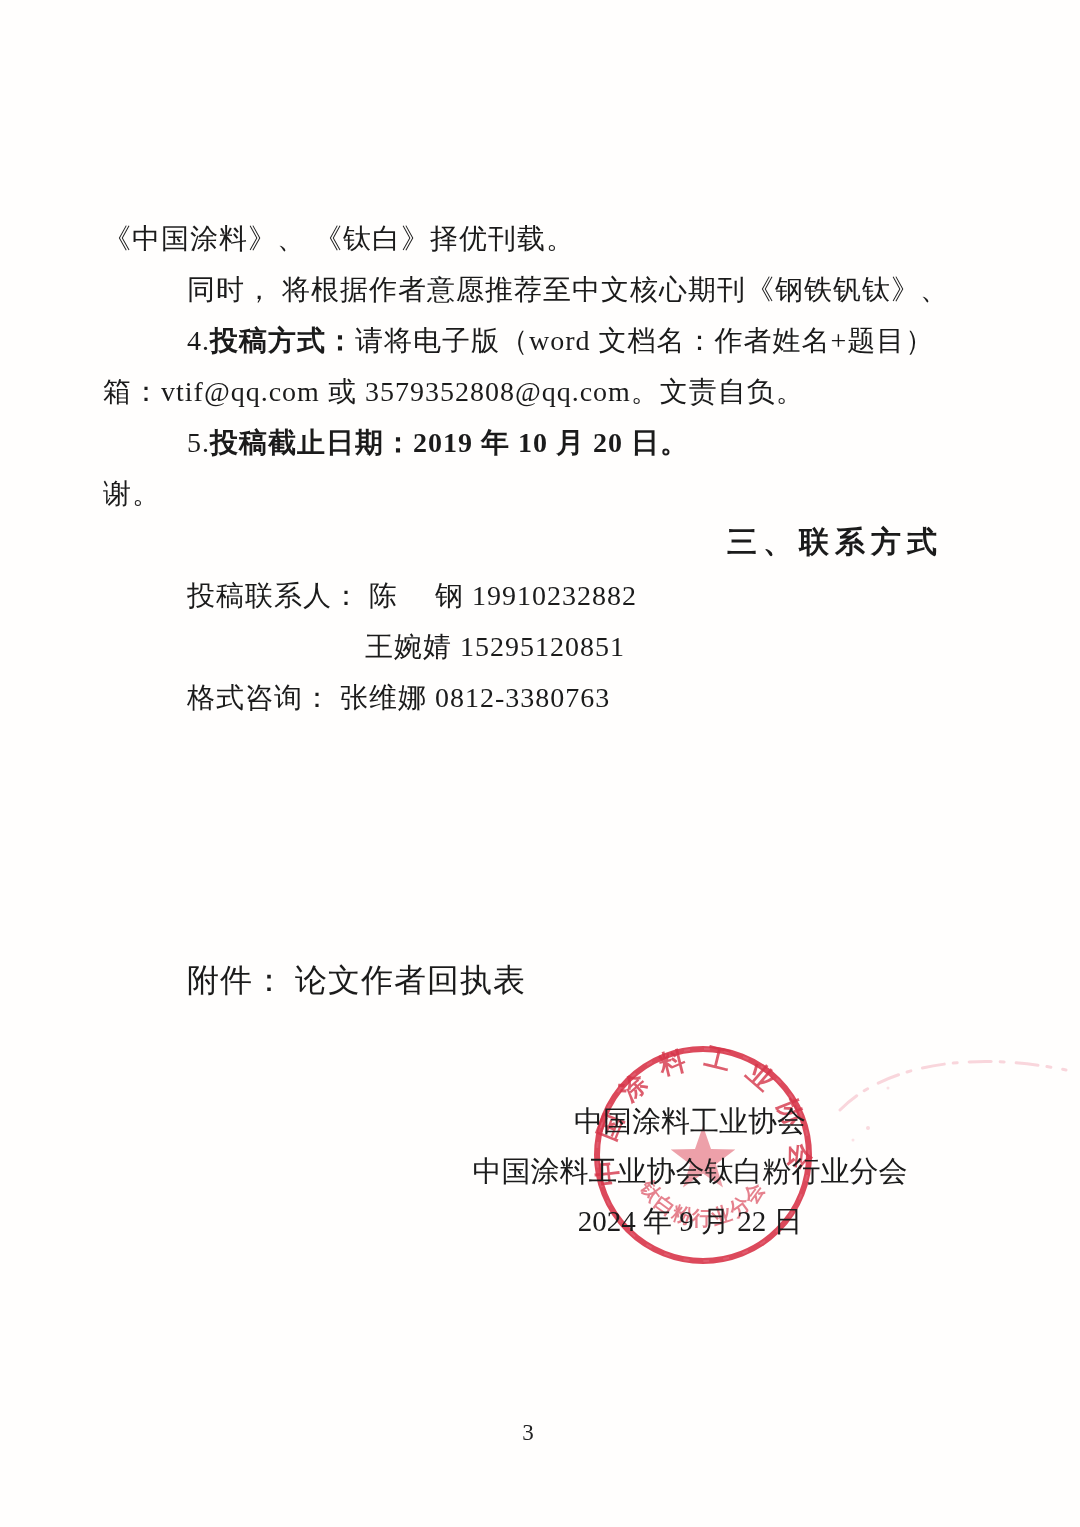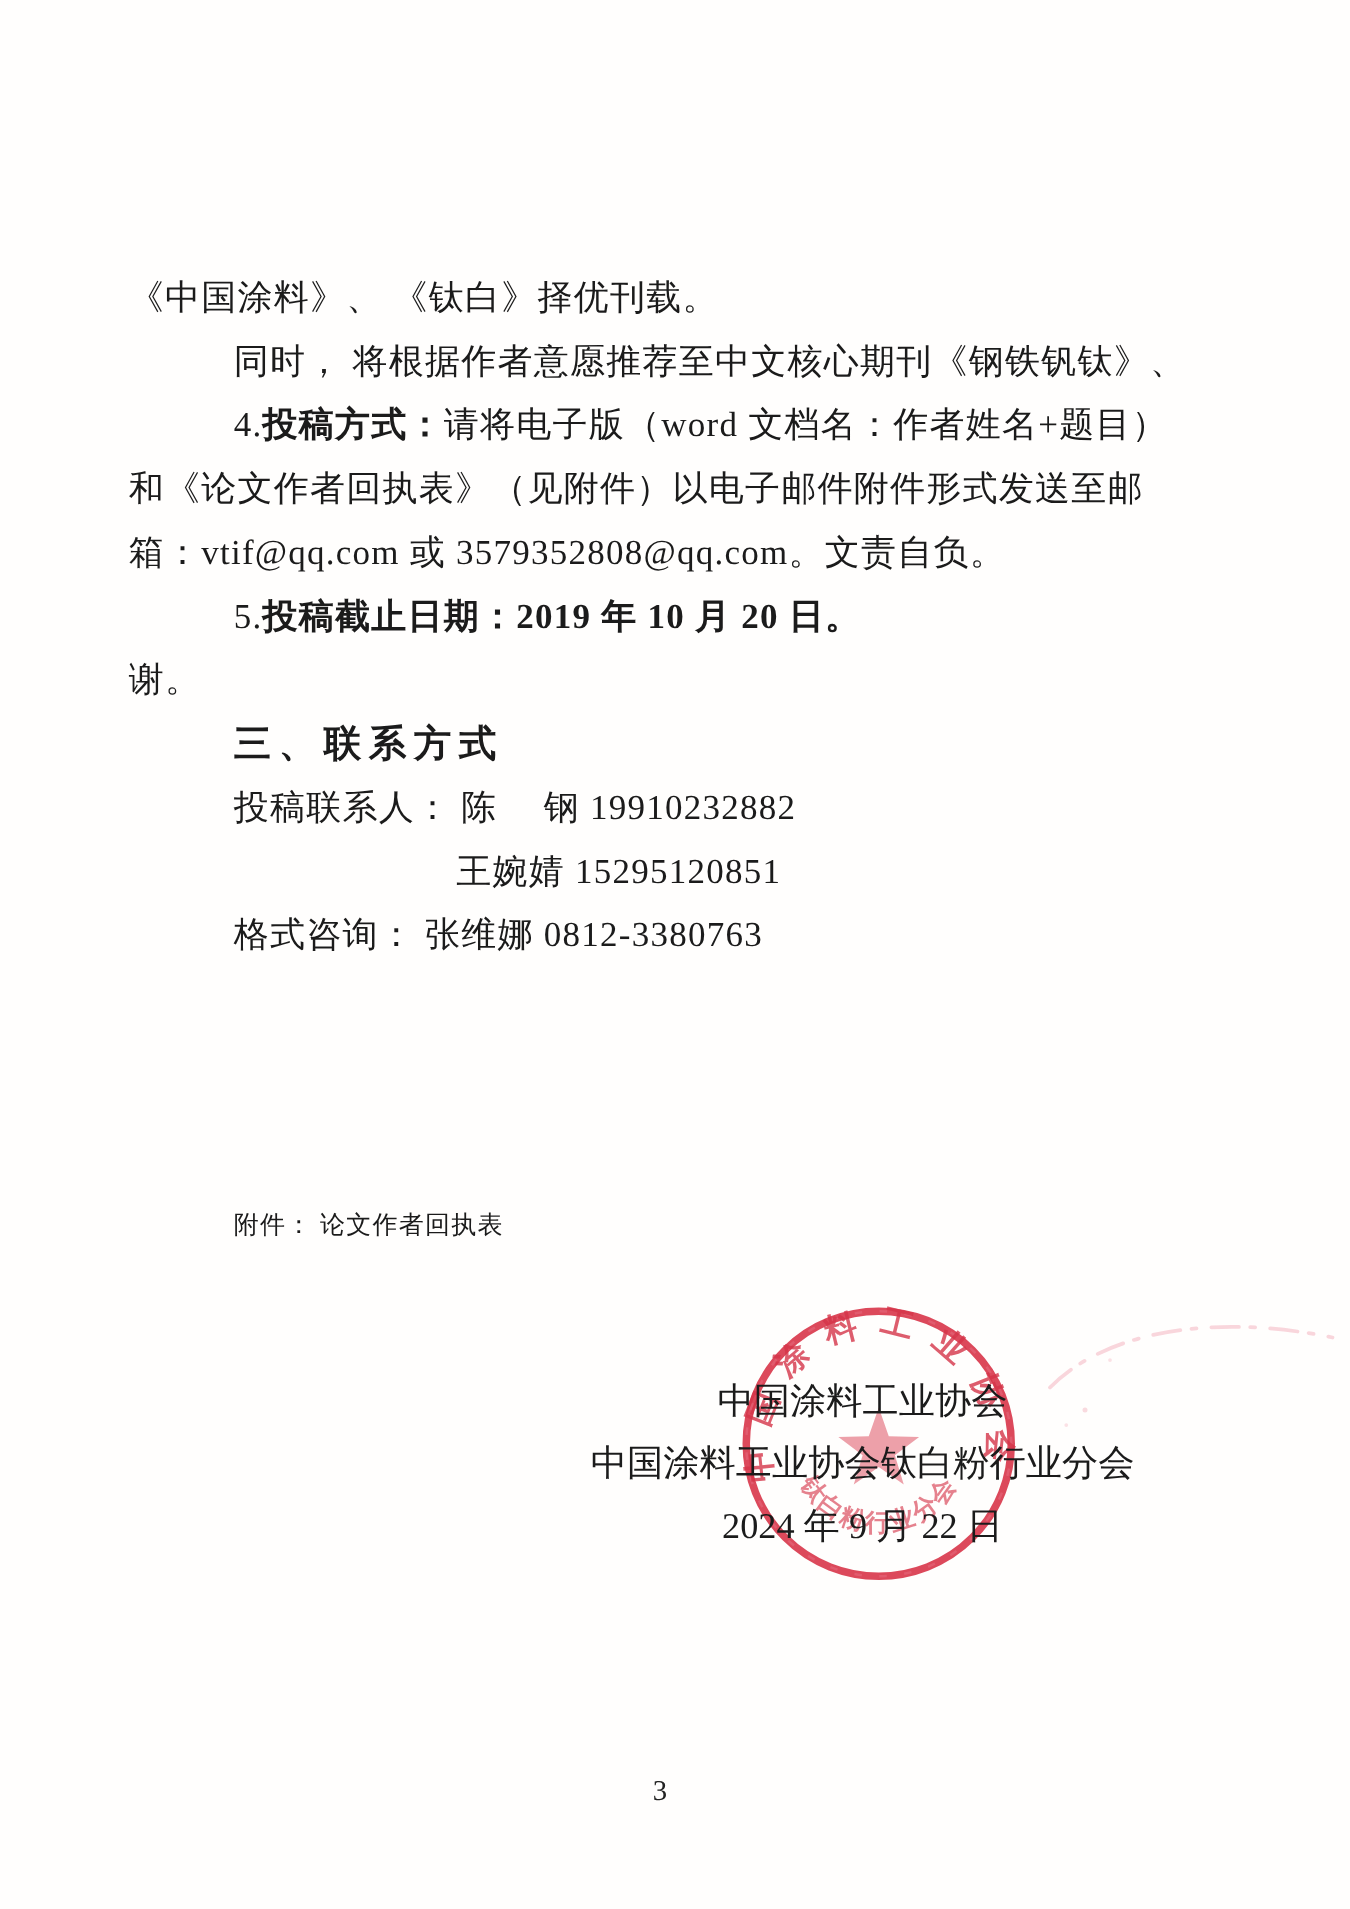--- a/index.html
+++ b/index.html
@@ -15,26 +15,26 @@
     position:absolute;
     left:103px;top:213px;width:840px;
     font-size:28px;
     letter-spacing:1px;
   }
   .line{height:51px;line-height:51px;white-space:pre;}
   .indent-para{padding-left:84px;}
   .indent-contact{padding-left:262px;}
   .b{font-weight:700;}
   .heading-line{
-    font-family:Liberation Serif, serif;
-    font-size:30px;font-weight:700;letter-spacing:6px;
+    font-family:Liberation Mono, monospace;
+    font-size:30px;font-weight:700;letter-spacing:6px;text-align:right;
   }
   .attachment{
     position:absolute;left:187px;top:955px;height:51px;line-height:51px;
-    font-size:20px;letter-spacing:1px;white-space:pre;
+    font-size:32px;letter-spacing:1px;white-space:pre;
   }
   .signature{
     position:absolute;left:400px;top:1096px;width:580px;
     text-align:center;z-index:2;
   }
   .signature .sig-line{height:50px;line-height:50px;font-size:29px;white-space:pre;}
   .seal{
     position:absolute;left:590px;top:1042px;width:226px;height:226px;z-index:1;
   }
   .seal-text{
@@ -72,21 +72,20 @@
     </text>
     <text class="seal-text" font-size="20" fill="rgba(213,52,73,0.62)" letter-spacing="2">
       <textPath href="#sealBottomArc" startOffset="50%" text-anchor="middle">钛白粉行业分会</textPath>
     </text>
   </svg>
 
   <div class="body-text" id="doc-lines">
       <div class="line"><span>《中国涂料》、 《钛白》择优刊载。</span></div>
       <div class="line indent-para"><span>同时， 将根据作者意愿推荐至中文核心期刊《钢铁钒钛》、</span></div>
       <div class="line indent-para"><span>4.</span><span class="b">投稿方式：</span><span>请将电子版（word 文档名：作者姓名+题目）</span></div>
-      <div class="line"><span>和《论文作者回执表》（见附件）以电子邮件附件形式发送至邮</span></div>
       <div class="line"><span>箱：vtif@qq.com 或 3579352808@qq.com。文责自负。</span></div>
       <div class="line indent-para"><span>5.</span><span class="b">投稿截止日期：2019 年 10 月 20 日。</span></div>
       <div class="line"><span>谢。</span></div>
       <div class="line indent-para heading-line"><span class="b">三、联系方式</span></div>
       <div class="line indent-para"><span>投稿联系人： 陈　 钢 19910232882</span></div>
       <div class="line indent-contact"><span>王婉婧 15295120851</span></div>
       <div class="line indent-para"><span>格式咨询： 张维娜 0812-3380763</span></div>
     </div>
 
   <div class="attachment">附件： 论文作者回执表</div>

